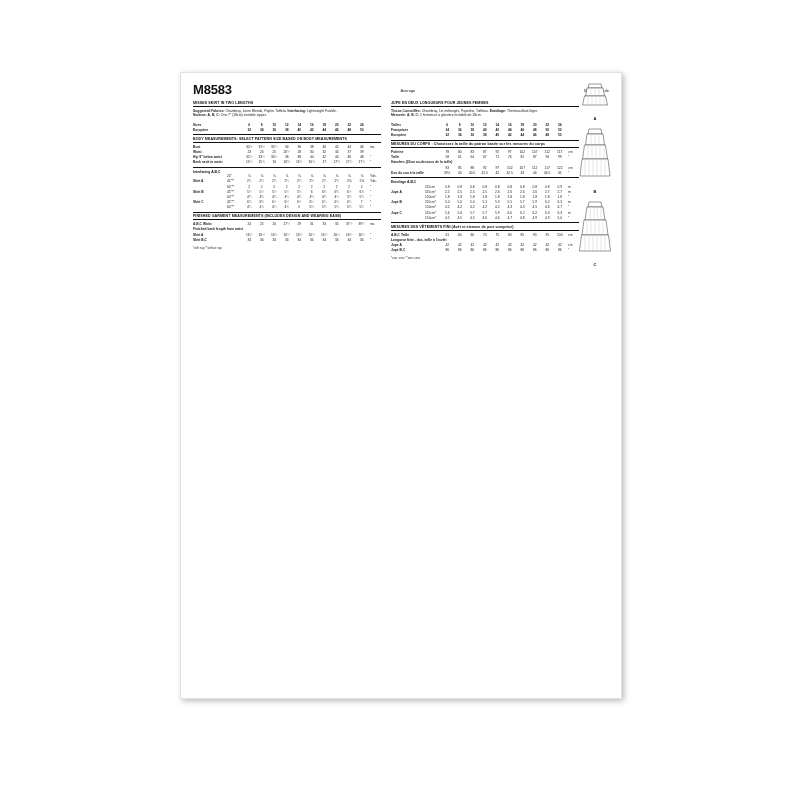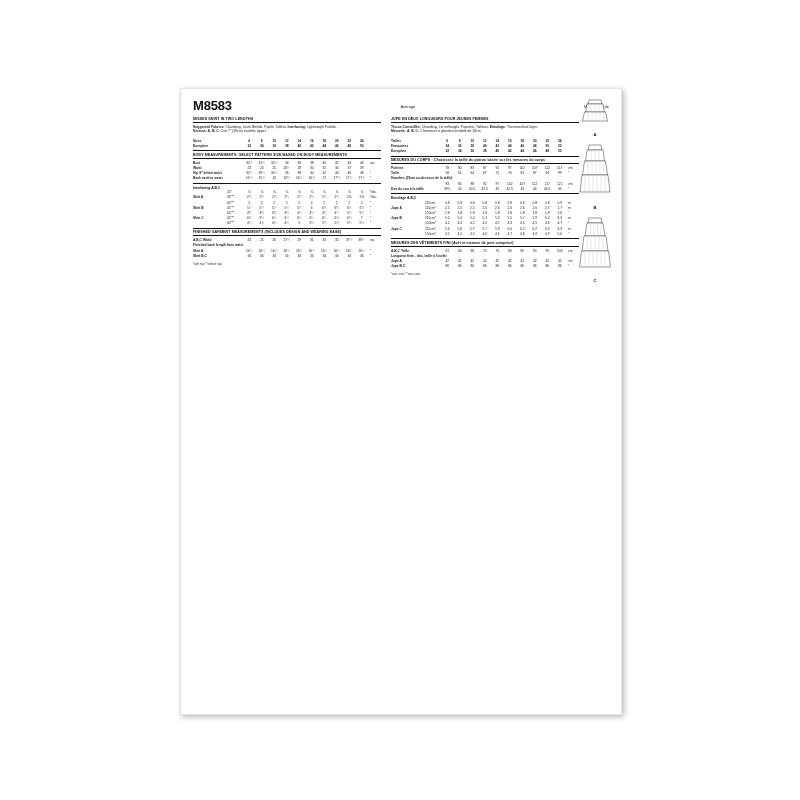--- a/index.html
+++ b/index.html
@@ -4,21 +4,21 @@
 <style>
   html,body{margin:0;padding:0;}
   body{
     width:800px;height:800px;
     background:#ffffff;
     font-family:"Liberation Sans", sans-serif;
     overflow:hidden;
   }
   .page{
     position:absolute;
-    left:180px;top:88px;
+    left:180px;top:72px;
     width:440px;height:625px;
     background:#ffffff;
     box-shadow:2px 2px 6px rgba(0,0,0,.28);
     border:1px solid #e2e2e2;
   }
   .inner{
     position:absolute;left:0;top:0;right:0;bottom:0;
     padding:10px 12px;
     box-sizing:border-box;
   }

